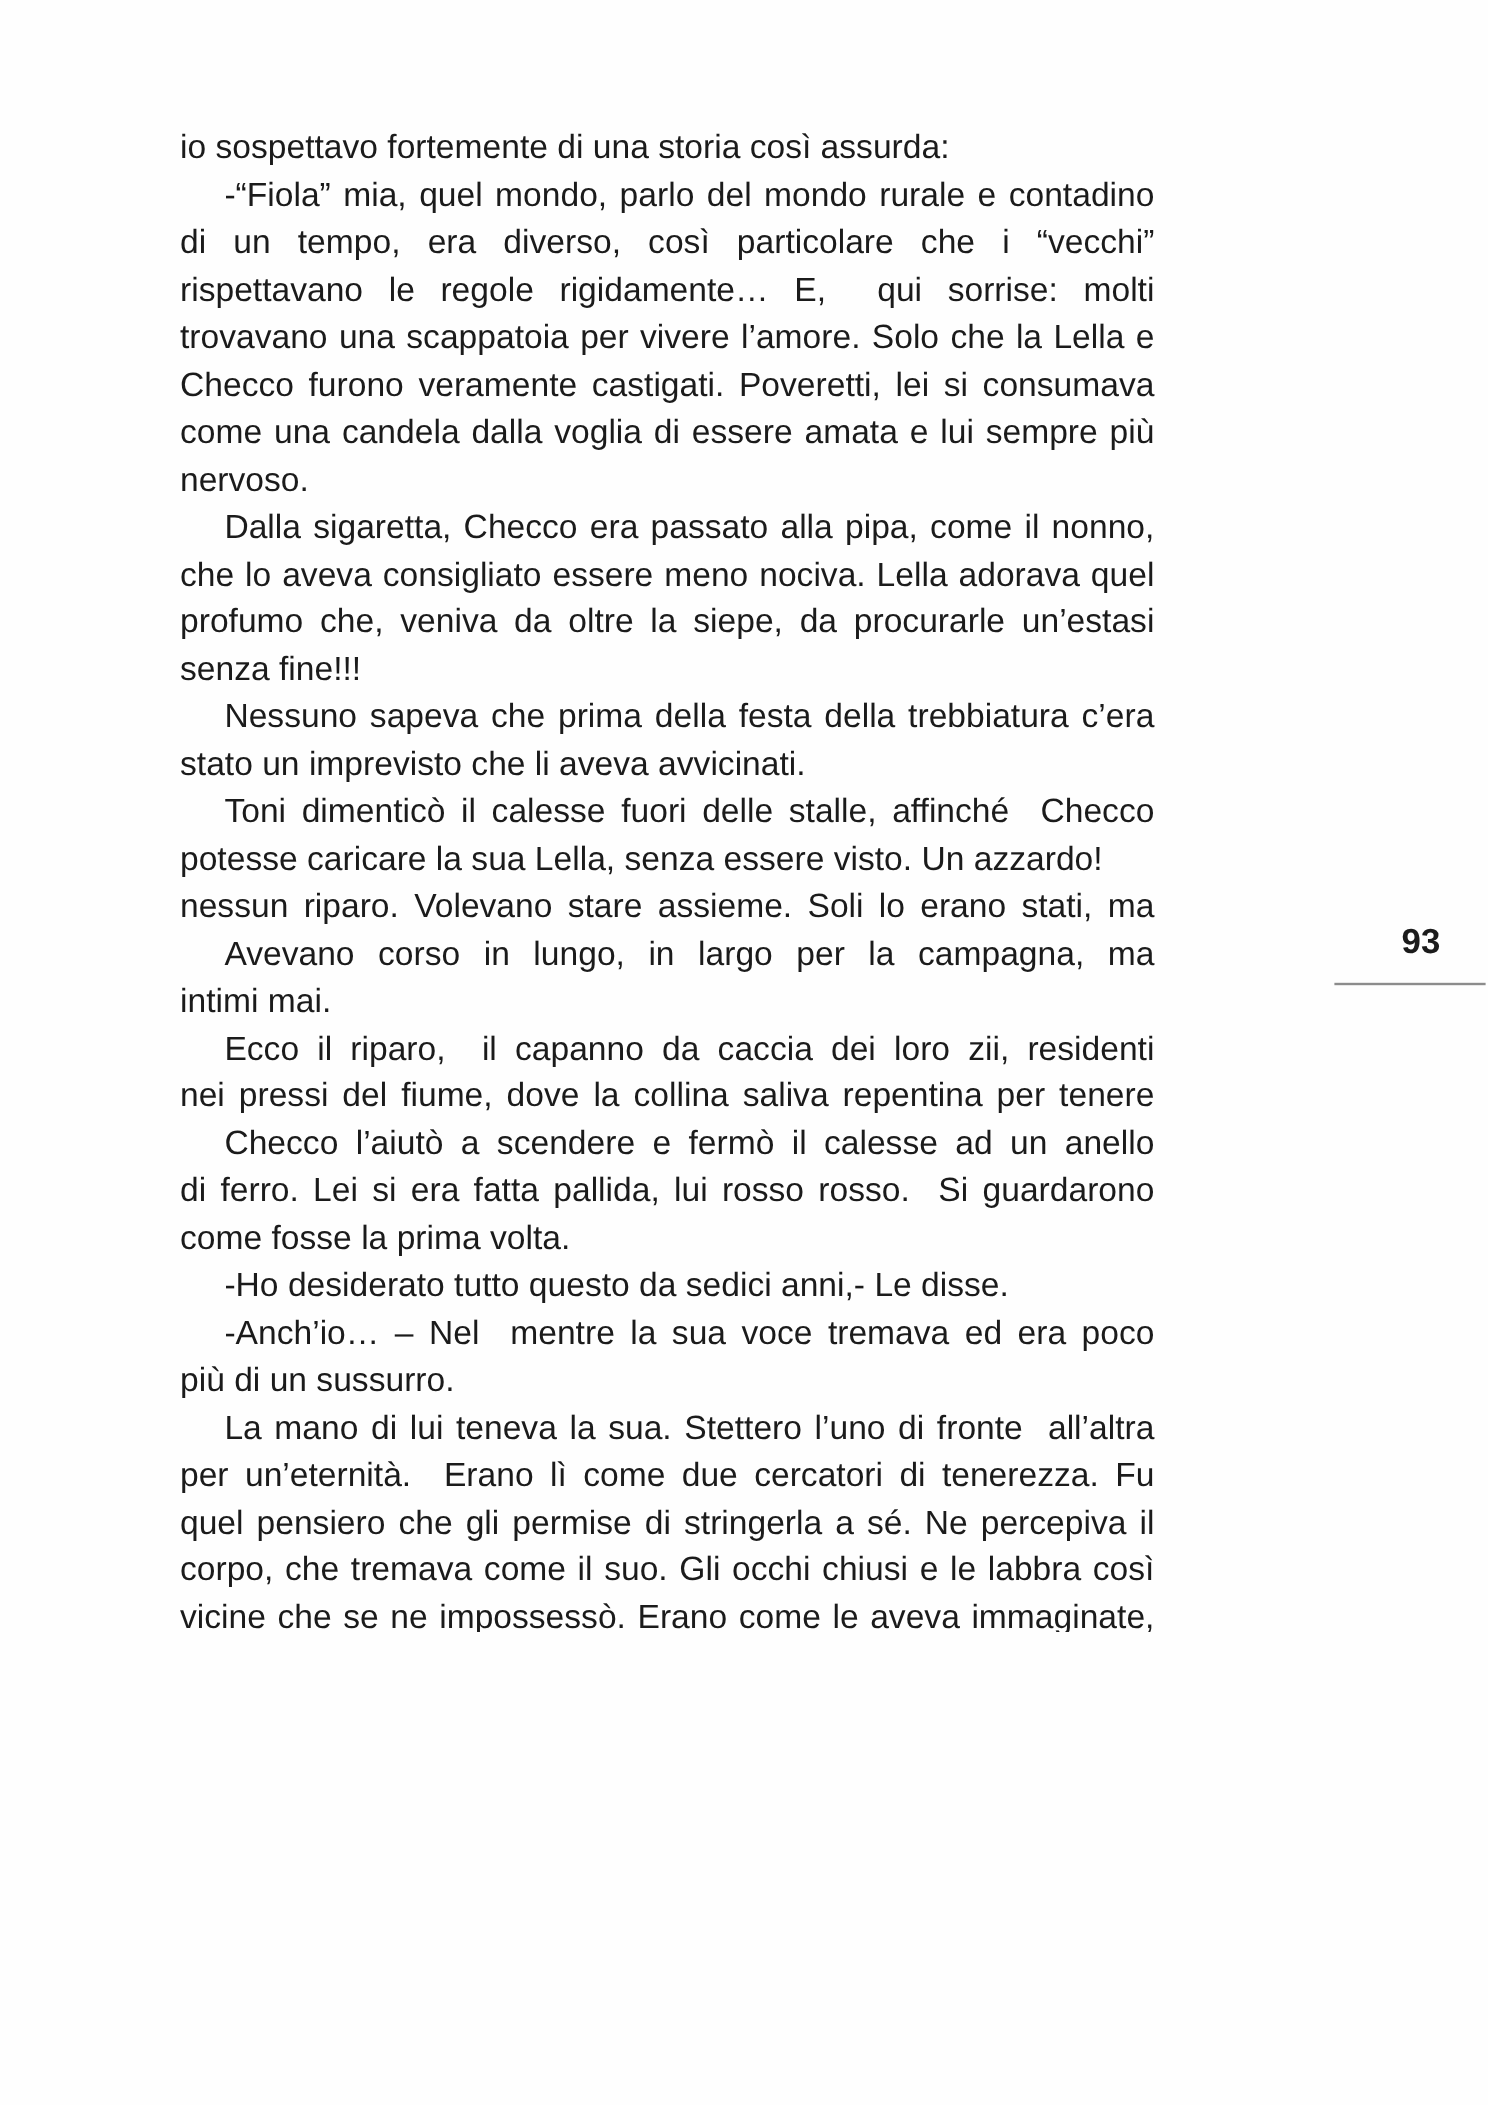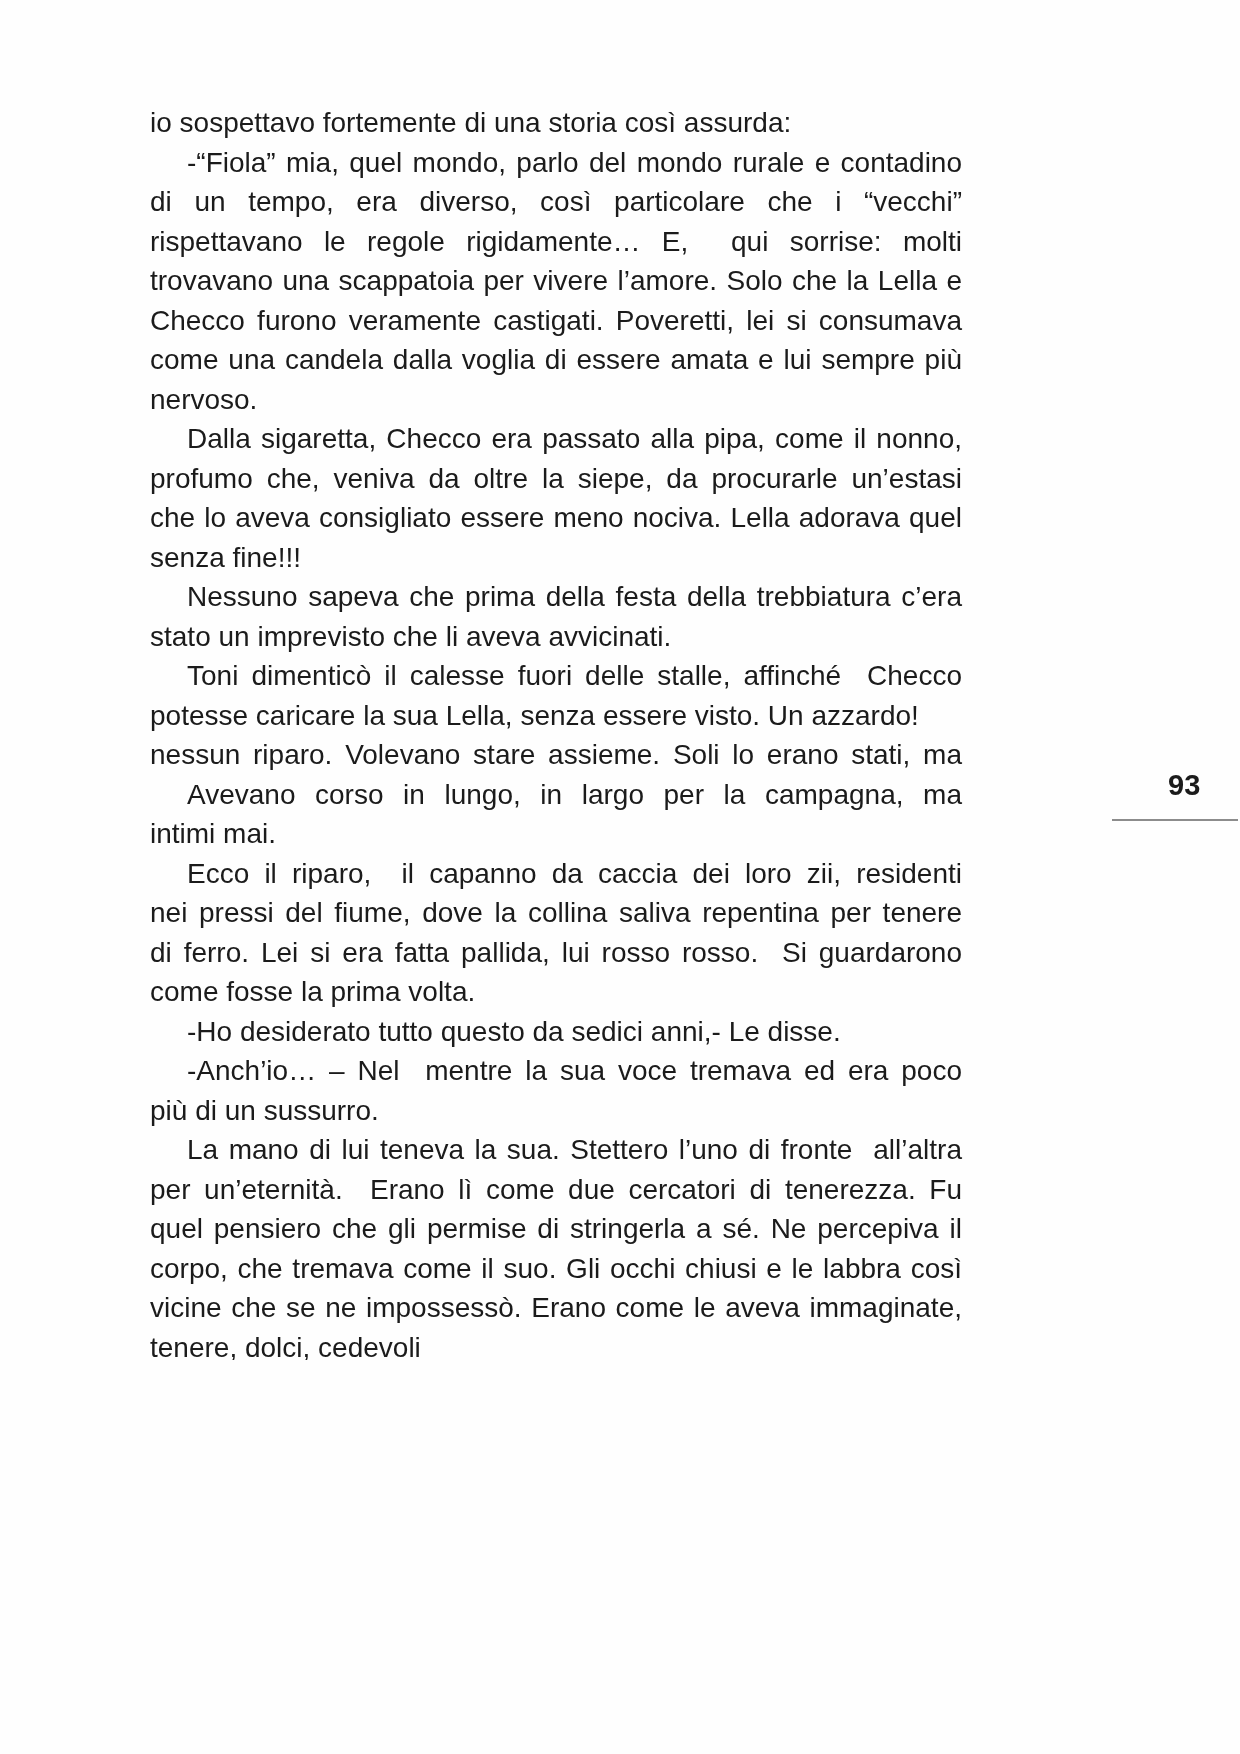--- a/index.html
+++ b/index.html
@@ -60,32 +60,33 @@
   <div class="text-block">
       <div class="line last">io sospettavo fortemente di una storia così assurda:</div>
       <div class="line indent">-“Fiola” mia, quel mondo, parlo del mondo rurale e contadino</div>
       <div class="line">di un tempo, era diverso, così particolare che i “vecchi”</div>
       <div class="line">rispettavano le regole rigidamente… E,&nbsp; qui sorrise: molti</div>
       <div class="line">trovavano una scappatoia per vivere l’amore. Solo che la Lella e</div>
       <div class="line">Checco furono veramente castigati. Poveretti, lei si consumava</div>
       <div class="line">come una candela dalla voglia di essere amata e lui sempre più</div>
       <div class="line last">nervoso.</div>
       <div class="line indent">Dalla sigaretta, Checco era passato alla pipa, come il nonno,</div>
+      <div class="line">che lo aveva consigliato essere meno nociva. Lella adorava quel</div>
       <div class="line">profumo che, veniva da oltre la siepe, da procurarle un’estasi</div>
-      <div class="line">che lo aveva consigliato essere meno nociva. Lella adorava quel</div>
       <div class="line last">senza fine!!!</div>
       <div class="line indent">Nessuno sapeva che prima della festa della trebbiatura c’era</div>
       <div class="line last">stato un imprevisto che li aveva avvicinati.</div>
       <div class="line indent">Toni dimenticò il calesse fuori delle stalle, affinché&nbsp; Checco</div>
       <div class="line last">potesse caricare la sua Lella, senza essere visto. Un azzardo!</div>
       <div class="line">nessun riparo. Volevano stare assieme. Soli lo erano stati, ma</div>
       <div class="line indent">Avevano corso in lungo, in largo per la campagna, ma</div>
       <div class="line last">intimi mai.</div>
       <div class="line indent">Ecco il riparo,&nbsp; il capanno da caccia dei loro zii, residenti</div>
       <div class="line">nei pressi del fiume, dove la collina saliva repentina per tenere</div>
+      <div class="line indent">Checco l’aiutò a scendere e fermò il calesse ad un anello</div>
       <div class="line">di ferro. Lei si era fatta pallida, lui rosso rosso.&nbsp; Si guardarono</div>
       <div class="line last">come fosse la prima volta.</div>
       <div class="line last indent">-Ho desiderato tutto questo da sedici anni,- Le disse.</div>
       <div class="line indent">-Anch’io… – Nel&nbsp; mentre la sua voce tremava ed era poco</div>
       <div class="line last">più di un sussurro.</div>
       <div class="line indent">La mano di lui teneva la sua. Stettero l’uno di fronte&nbsp; all’altra</div>
       <div class="line">per un’eternità.&nbsp; Erano lì come due cercatori di tenerezza. Fu</div>
       <div class="line">quel pensiero che gli permise di stringerla a sé. Ne percepiva il</div>
       <div class="line">corpo, che tremava come il suo. Gli occhi chiusi e le labbra così</div>
       <div class="line">vicine che se ne impossessò. Erano come le aveva immaginate,</div>

